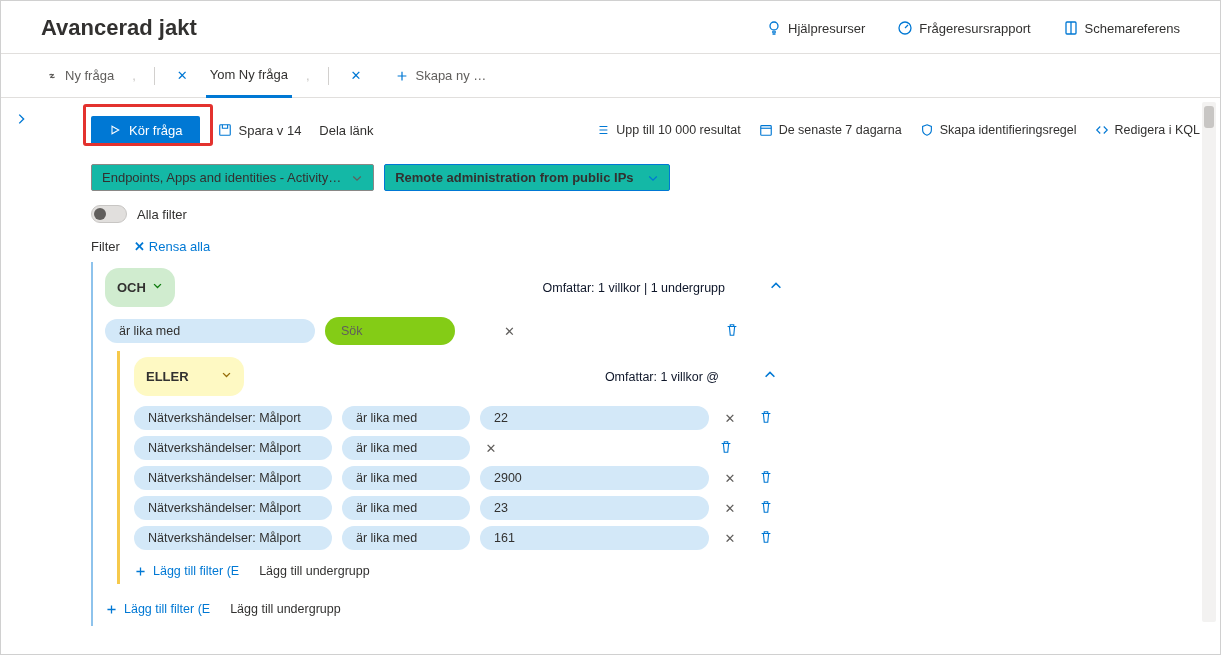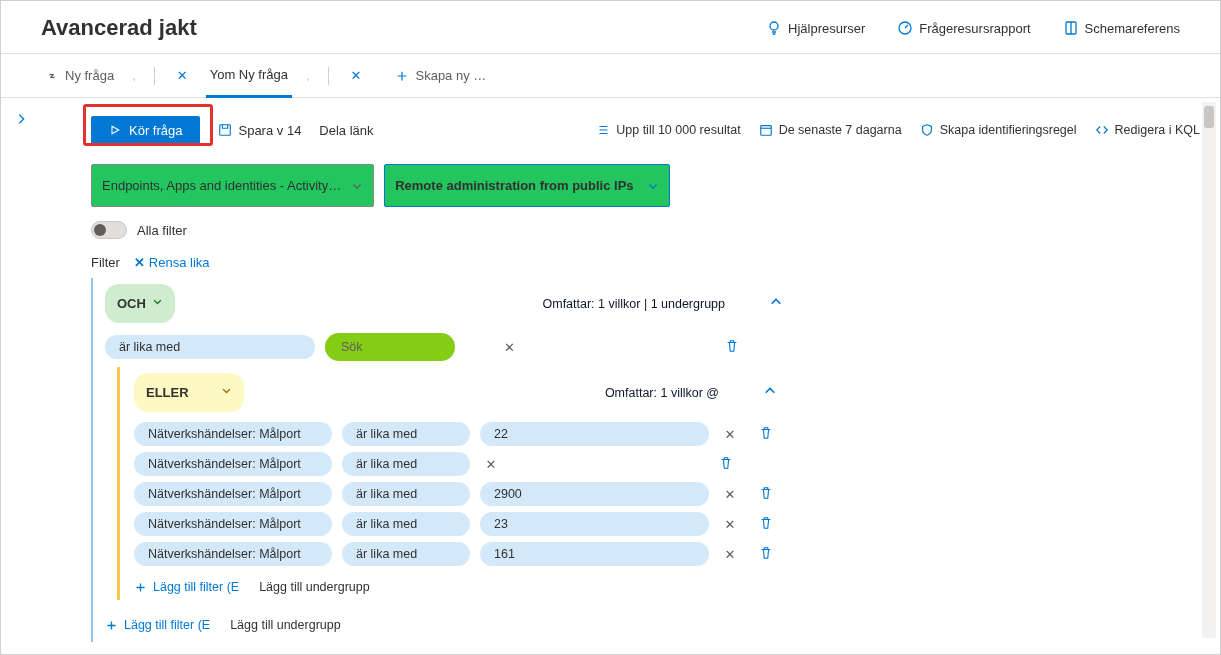--- a/index.html
+++ b/index.html
@@ -73,23 +73,23 @@
   }
   .toolbar-item { display: inline-flex; align-items: center; gap: 6px; cursor: pointer; }
   .toolbar-spacer { flex: 1; }
   .toolbar-right { display: flex; align-items: center; gap: 18px; font-size: 12.5px; white-space: nowrap; }
   .selects-row {
     display: flex; gap: 10px; align-items: center;
     padding: 12px 0 10px 50px;
   }
   .select {
     border: 1px solid #8a8886;
-    padding: 13px 10px;
+    padding: 5px 10px;
     display: inline-flex; align-items: center; justify-content: space-between;
-    gap: 10px; cursor: pointer; background: #22c55e;
+    gap: 10px; cursor: pointer; background: #14b8a6;
     min-width: 260px;
     border-radius: 2px;
   }
   .select.blue-border { border-color: #0078d4; }
   .toggle-row { display: flex; align-items: center; gap: 10px; padding: 4px 0 10px 50px; }
   .toggle {
     width: 36px; height: 18px; border-radius: 10px;
     background: #e1dfdd; position: relative; cursor: pointer;
     border: 1px solid #c8c6c4;
   }
@@ -303,21 +303,21 @@
 
     <div class="toggle-row">
       <div class="toggle"></div>
       <span>Alla filter</span>
     </div>
 
     <div class="filter-head">
       <span>Filter</span>
       <span class="clear-link">
         <span style="font-weight:600;">✕</span>
-        <span>Rensa lika</span>
+        <span>Rensa alla</span>
       </span>
     </div>
 
     <div class="builder">
       <div class="builder-top">
         <span class="chip chip-and">
           <span>OCH</span>
           <svg width="11" height="11" viewBox="0 0 16 16" fill="none" stroke="#107c10" stroke-width="2">
               <path d="M3 6l5 5 5-5"></path>
             </svg>

